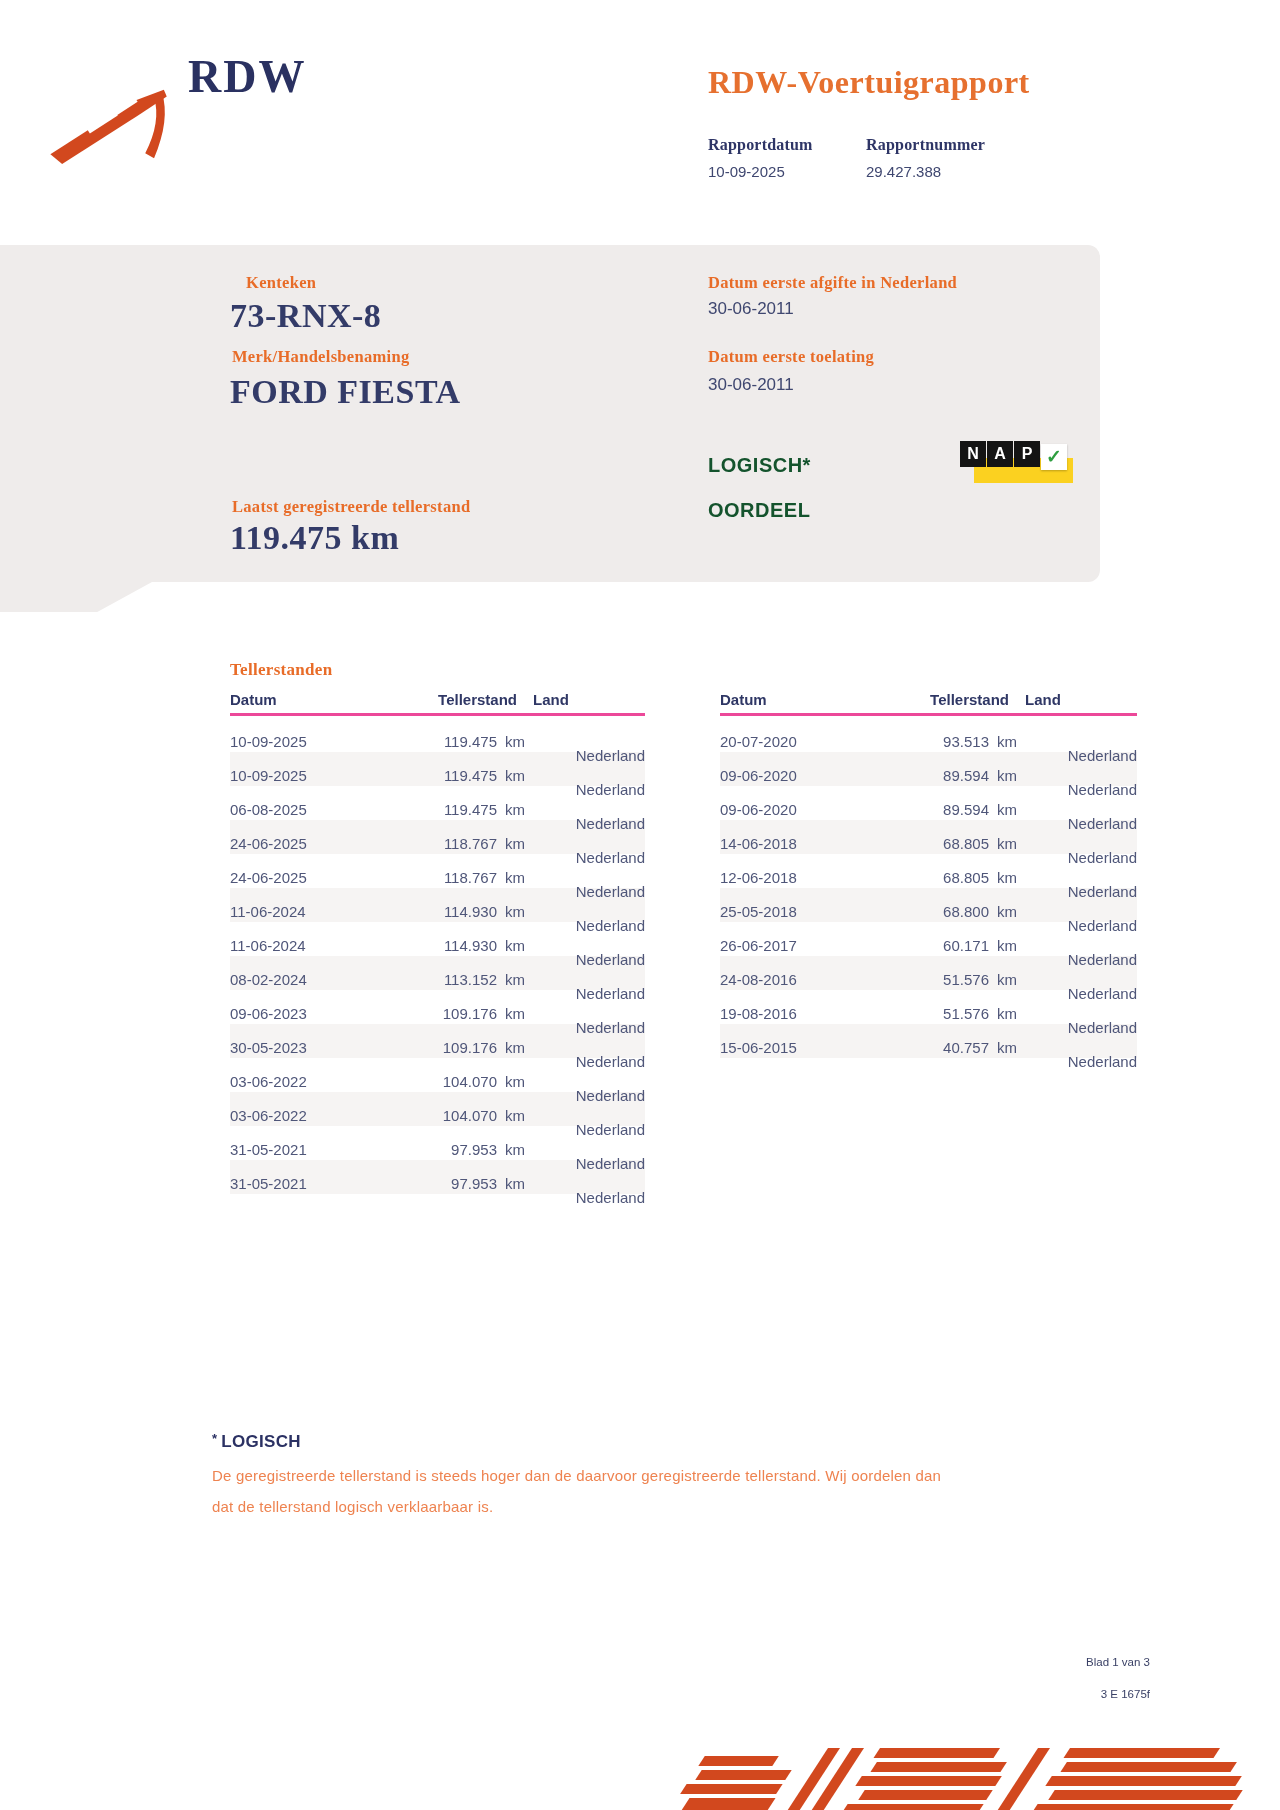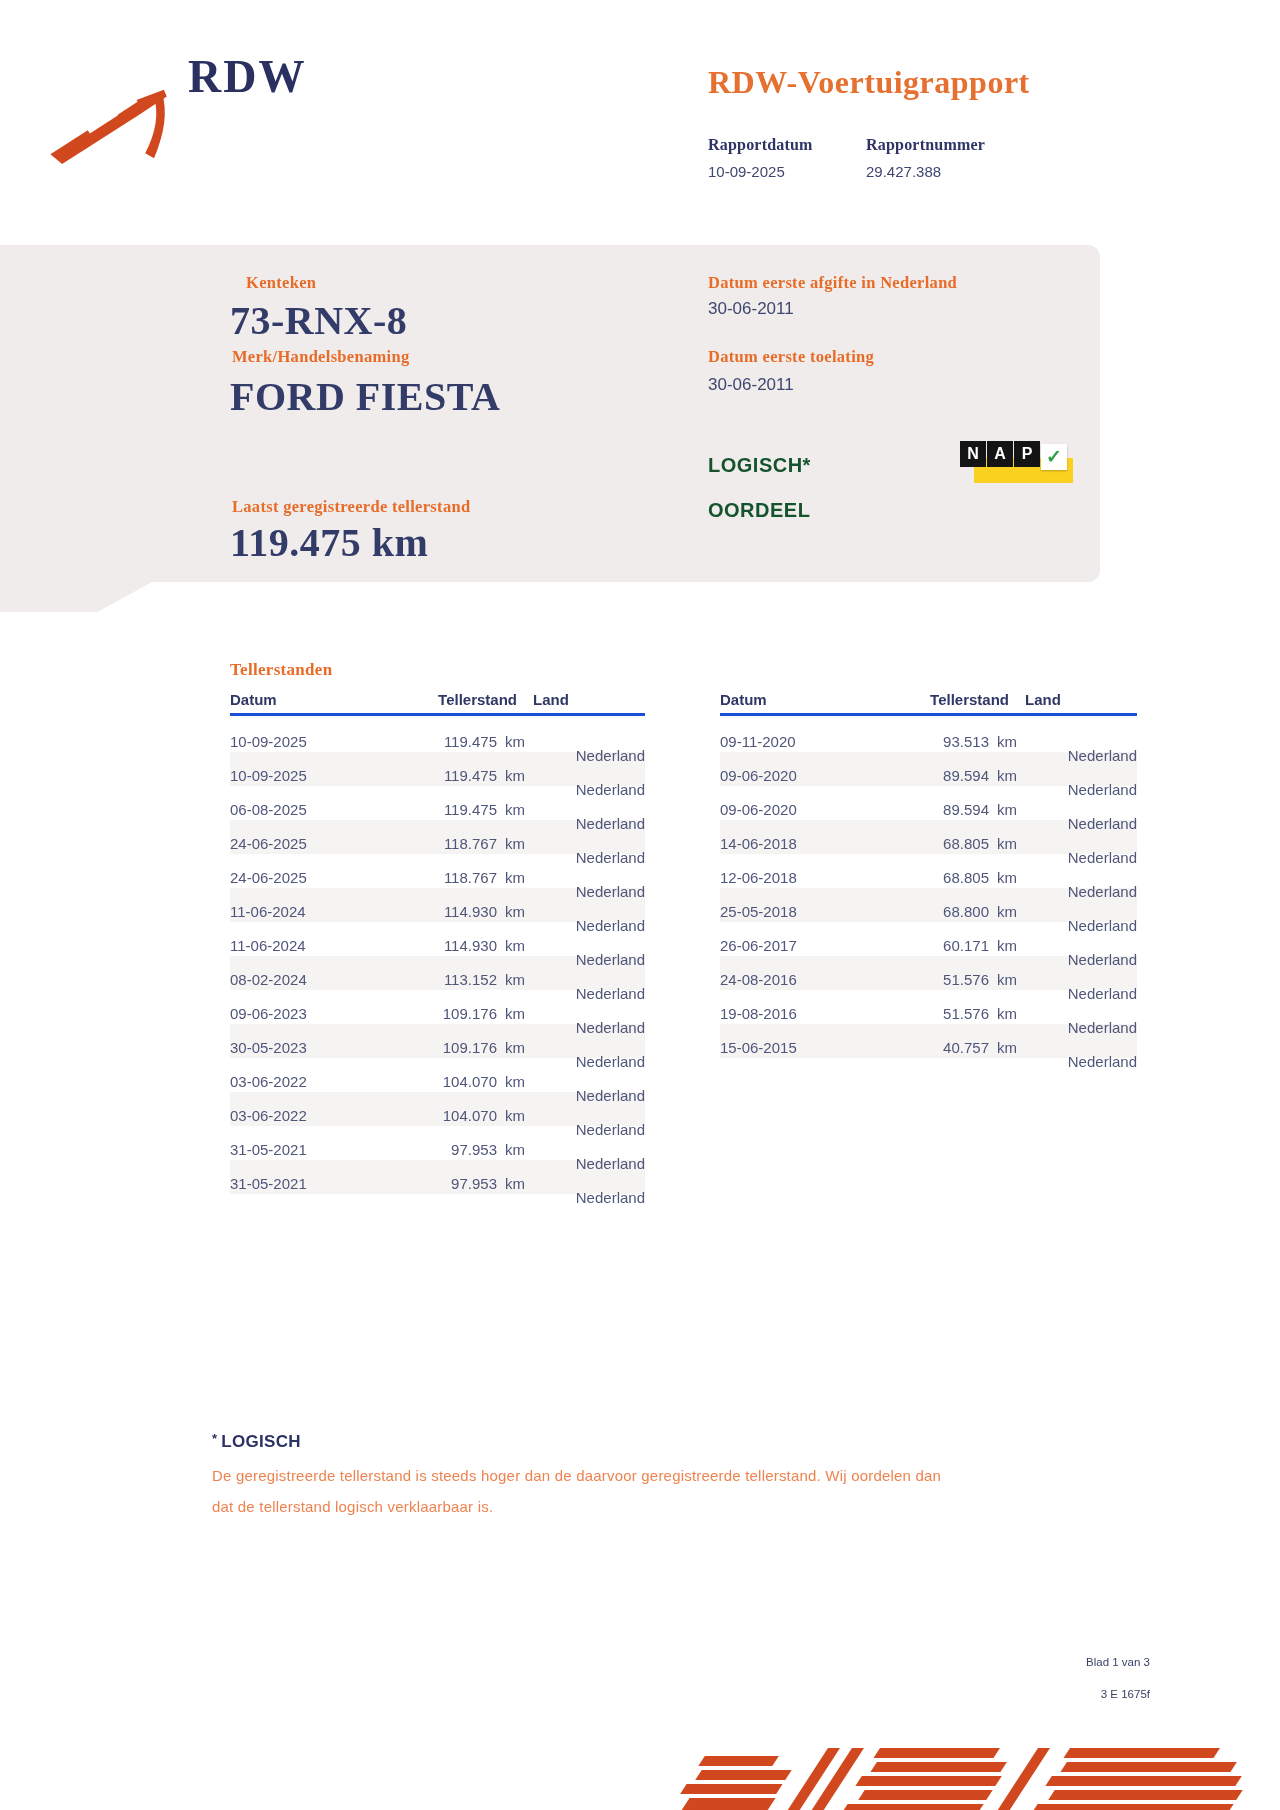--- a/index.html
+++ b/index.html
@@ -38,21 +38,21 @@
     content:"";position:absolute;left:0;top:100%;width:152px;height:30px;
     background:#efeceb;
     clip-path:polygon(0 0,100% 0,64% 100%,0 100%);
   }
   .fld-label{
     position:absolute;font-family:"Liberation Serif", serif;font-weight:700;
     font-size:16.5px;color:#e86c28;letter-spacing:.3px;white-space:nowrap;
   }
   .fld-big{
     position:absolute;font-family:"Liberation Serif", serif;font-weight:600;
-    font-size:40px;color:#333b68;letter-spacing:.5px;white-space:nowrap;
+    font-size:34px;color:#333b68;letter-spacing:.5px;white-space:nowrap;
   }
   .fld-value{position:absolute;font-size:17px;color:#3f4770;white-space:nowrap;}
   .pos-kenteken-l{left:246px;top:28px;}   .pos-kenteken-v{left:230px;top:52px;}
   .pos-merk-l{left:232px;top:102px;}      .pos-merk-v{left:230px;top:128px;}
   .pos-teller-l{left:232px;top:252px;}    .pos-teller-v{left:230px;top:274px;}
   .pos-afgifte-l{left:708px;top:28px;}    .pos-afgifte-v{left:708px;top:54px;}
   .pos-toelating-l{left:708px;top:102px;} .pos-toelating-v{left:708px;top:130px;}
   .oordeel{
     position:absolute;left:708px;top:198px;
     font-size:20px;font-weight:bold;color:#14532d;letter-spacing:.5px;line-height:45px;
@@ -75,21 +75,21 @@
   .tbl-heading{
     position:absolute;left:230px;top:660px;
     font-family:"Liberation Serif", serif;font-weight:700;font-size:17px;
     color:#e86c28;letter-spacing:.3px;
   }
   .ttable{position:absolute;top:686px;}
   .ttable.left{left:230px;width:415px;}
   .ttable.right{left:720px;width:417px;}
   .thead{
     display:grid;grid-template-columns:118px 1fr 36px 112px;align-items:center;
-    height:27px;border-bottom:3px solid #1d4ed8;
+    height:27px;border-bottom:3px solid #ec4899;
   }
   .th{font-size:15px;font-weight:bold;color:#2f3765;}
   .th-datum{grid-column:1;}
   .th-stand{grid-column:2/4;text-align:right;padding-right:16px;}
   .th-land{grid-column:4;text-align:left;}
   .tbody{margin-top:2px;}
   .trow{
     display:grid;grid-template-columns:118px 1fr 36px 112px;align-items:center;
     height:34px;font-size:15px;color:#4f5679;
   }
@@ -274,21 +274,21 @@
   </div>
 
   <div class="ttable right">
     <div class="thead">
       <span class="th th-datum">Datum</span>
       <span class="th th-stand">Tellerstand</span>
       <span class="th th-land">Land</span>
     </div>
     <div class="tbody">
         <div class="trow">
-          <span class="c-datum">09-11-2020</span>
+          <span class="c-datum">20-07-2020</span>
           <span class="c-stand">93.513</span>
           <span class="c-km">km</span>
           <span class="c-land">Nederland</span>
         </div>
         <div class="trow alt">
           <span class="c-datum">09-06-2020</span>
           <span class="c-stand">89.594</span>
           <span class="c-km">km</span>
           <span class="c-land">Nederland</span>
         </div>

